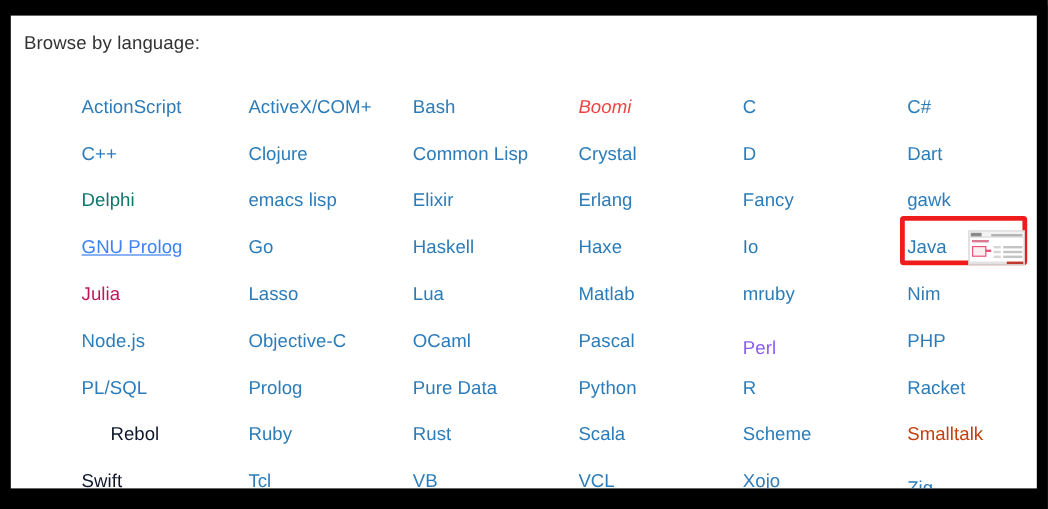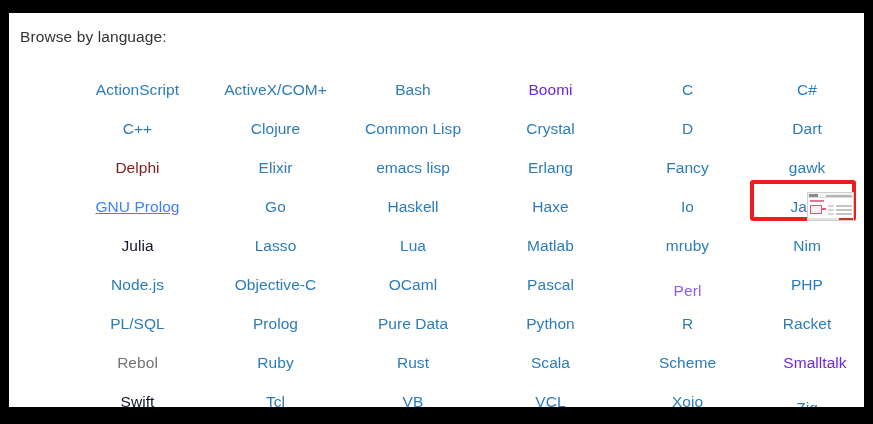--- a/index.html
+++ b/index.html
@@ -55,21 +55,20 @@
     grid-template-columns: 139px 137px 138px 137px 137px 102px;
     grid-auto-rows: 39px;
     align-items: center;
   }
 
   .lang-cell {
     position: relative;
     height: 39px;
     display: flex;
     align-items: center;
-    justify-content: center;
   }
 
   .lang-link {
     font-size: 15.5px;
     line-height: 20px;
     color: #2c7cba;
     text-decoration: none;
     white-space: nowrap;
     letter-spacing: 0.05px;
     cursor: pointer;
@@ -174,21 +173,21 @@
         <div class="lang-cell">
           <a class="lang-link" style="color: rgb(44, 124, 186);">ActionScript</a>
         </div>
         <div class="lang-cell">
           <a class="lang-link" style="color: rgb(44, 124, 186);">ActiveX/COM+</a>
         </div>
         <div class="lang-cell">
           <a class="lang-link" style="color: rgb(44, 124, 186);">Bash</a>
         </div>
         <div class="lang-cell">
-          <a class="lang-link" style="color: #6d28d9;">Boomi</a>
+          <a class="lang-link" style="color: #ef4444; font-style: italic;">Boomi</a>
         </div>
         <div class="lang-cell">
           <a class="lang-link" style="color: rgb(44, 124, 186);">C</a>
         </div>
         <div class="lang-cell">
           <a class="lang-link" style="color: rgb(44, 124, 186);">C#</a>
         </div>
         <div class="lang-cell">
           <a class="lang-link" style="color: rgb(44, 124, 186);">C++</a>
         </div>
@@ -201,29 +200,29 @@
         <div class="lang-cell">
           <a class="lang-link" style="color: rgb(44, 124, 186);">Crystal</a>
         </div>
         <div class="lang-cell">
           <a class="lang-link" style="color: rgb(44, 124, 186);">D</a>
         </div>
         <div class="lang-cell">
           <a class="lang-link" style="color: rgb(44, 124, 186);">Dart</a>
         </div>
         <div class="lang-cell">
-          <a class="lang-link" style="color: #7f1d1d;">Delphi</a>
+          <a class="lang-link" style="color: #0f766e;">Delphi</a>
+        </div>
+        <div class="lang-cell">
+          <a class="lang-link" style="color: rgb(44, 124, 186);">emacs lisp</a>
         </div>
         <div class="lang-cell">
           <a class="lang-link" style="color: rgb(44, 124, 186);">Elixir</a>
         </div>
         <div class="lang-cell">
-          <a class="lang-link" style="color: rgb(44, 124, 186);">emacs lisp</a>
-        </div>
-        <div class="lang-cell">
           <a class="lang-link" style="color: rgb(44, 124, 186);">Erlang</a>
         </div>
         <div class="lang-cell">
           <a class="lang-link" style="color: rgb(44, 124, 186);">Fancy</a>
         </div>
         <div class="lang-cell">
           <a class="lang-link" style="color: rgb(44, 124, 186);">gawk</a>
         </div>
         <div class="lang-cell">
           <a class="lang-link" style="color: #3b82f6; text-decoration: underline;">GNU Prolog</a>
@@ -237,21 +236,21 @@
         <div class="lang-cell">
           <a class="lang-link" style="color: rgb(44, 124, 186);">Haxe</a>
         </div>
         <div class="lang-cell">
           <a class="lang-link" style="color: rgb(44, 124, 186);">Io</a>
         </div>
         <div class="lang-cell">
           <a class="lang-link" style="color: rgb(44, 124, 186);">Java</a>
         </div>
         <div class="lang-cell">
-          <a class="lang-link" style="color: #0f172a;">Julia</a>
+          <a class="lang-link" style="color: #be185d;">Julia</a>
         </div>
         <div class="lang-cell">
           <a class="lang-link" style="color: rgb(44, 124, 186);">Lasso</a>
         </div>
         <div class="lang-cell">
           <a class="lang-link" style="color: rgb(44, 124, 186);">Lua</a>
         </div>
         <div class="lang-cell">
           <a class="lang-link" style="color: rgb(44, 124, 186);">Matlab</a>
         </div>
@@ -291,36 +290,36 @@
         <div class="lang-cell">
           <a class="lang-link" style="color: rgb(44, 124, 186);">Python</a>
         </div>
         <div class="lang-cell">
           <a class="lang-link" style="color: rgb(44, 124, 186);">R</a>
         </div>
         <div class="lang-cell">
           <a class="lang-link" style="color: rgb(44, 124, 186);">Racket</a>
         </div>
         <div class="lang-cell">
-          <a class="lang-link" style="color: #737373;">Rebol</a>
+          <a class="lang-link" style="color: #0f172a; margin-left: 24px;">Rebol</a>
         </div>
         <div class="lang-cell">
           <a class="lang-link" style="color: rgb(44, 124, 186);">Ruby</a>
         </div>
         <div class="lang-cell">
           <a class="lang-link" style="color: rgb(44, 124, 186);">Rust</a>
         </div>
         <div class="lang-cell">
           <a class="lang-link" style="color: rgb(44, 124, 186);">Scala</a>
         </div>
         <div class="lang-cell">
           <a class="lang-link" style="color: rgb(44, 124, 186);">Scheme</a>
         </div>
         <div class="lang-cell">
-          <a class="lang-link" style="color: #6d28d9; margin-left: 16px;">Smalltalk</a>
+          <a class="lang-link" style="color: #c2410c;">Smalltalk</a>
         </div>
         <div class="lang-cell">
           <a class="lang-link" style="color: #0f172a;">Swift</a>
         </div>
         <div class="lang-cell">
           <a class="lang-link" style="color: rgb(44, 124, 186);">Tcl</a>
         </div>
         <div class="lang-cell">
           <a class="lang-link" style="color: rgb(44, 124, 186);">VB</a>
         </div>

